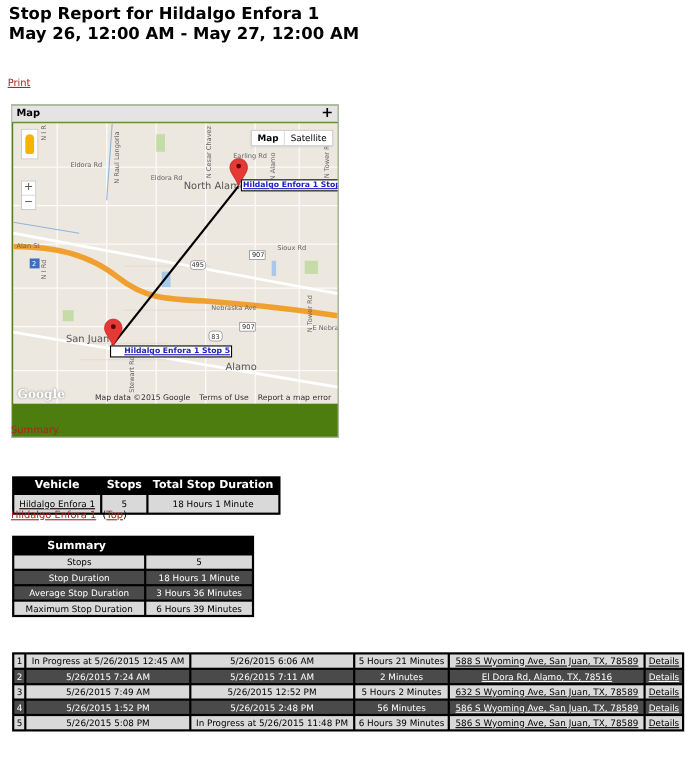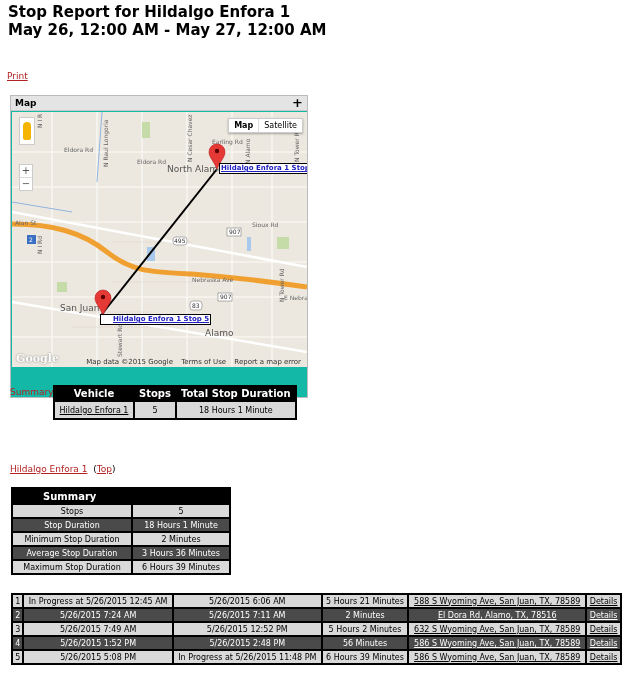--- a/index.html
+++ b/index.html
@@ -2,21 +2,21 @@
 <html><head>
 <meta charset="utf-8">
 <style>
   * { box-sizing: border-box; }
   html, body { margin: 0; padding: 0; background: #ffffff; }
   body { width: 636px; height: 689px; position: relative; overflow: hidden; font-family: "DejaVu Sans", sans-serif; color: #000; }
   .title { position: absolute; left: 8px; top: 3px; font-size: 15px; font-weight: bold; line-height: 18px; margin: 0; }
   a.red { color: #b22222; text-decoration: underline; }
   .print { position: absolute; left: 7px; top: 71px; font-size: 9px; }
 
-  .map-box { position: absolute; left: 10px; top: 95px; width: 298px; height: 303px; border: 1px solid #bbb; background: #14b8a6; }
+  .map-box { position: absolute; left: 10px; top: 95px; width: 298px; height: 303px; border: 1px solid #bbb; background: #4d7c0f; }
   .map-header { height: 15px; background: #e4e4e4; border-bottom: 1px solid #c8c8c8; font-size: 9px; font-weight: bold; padding-left: 4px; line-height: 15px; position: relative; }
   .map-plus { position: absolute; right: 4px; top: -1px; font-size: 13px; font-weight: bold; }
   .map-canvas { position: absolute; left: 1px; top: 16px; width: 295px; height: 255px; background: #ede8df; overflow: hidden; }
   .map-canvas svg { position: absolute; left: 0; top: 0; }
   .maptype { position: absolute; right: 4px; top: 6px; display: flex; background: #fff; border: 1px solid #ccc; font-size: 8px; box-shadow: 0 1px 2px rgba(0,0,0,.3); }
   .maptype span { padding: 2px 5px; }
   .maptype .active { font-weight: bold; border-right: 1px solid #ddd; }
   .zoomctl { position: absolute; left: 7px; top: 52px; width: 14px; background: #fff; border: 1px solid #ccc; font-size: 10px; text-align: center; line-height: 12px; color: #555; }
   .pegman { position: absolute; left: 7px; top: 5px; width: 16px; height: 28px; background: #fff; border: 1px solid #ccc; }
   .pegman div { width: 8px; height: 18px; background: #f5b400; margin: 4px auto 0; border-radius: 4px 4px 2px 2px; }
@@ -27,21 +27,21 @@
 
   .summary-link { position: absolute; left: 10px; top: 387px; font-size: 9px; color: #b22222; }
   table { border-collapse: separate; border-spacing: 2px; background: #000; font-size: 8px; }
   th { color: #fff; font-weight: bold; }
   td { text-align: center; padding: 1px 4px; }
   .row-light td { background: #d9d9d9; color: #000; }
   .row-dark td { background: #4a4a4a; color: #fff; }
   .row-dark td a { color: #fff; }
   .row-light td a { color: #000; }
 
-  .vehicle-table { position: absolute; left: 11px; top: 385px; margin-left: 42px; }
+  .vehicle-table { position: absolute; left: 11px; top: 433px; }
   .vehicle-table th { font-size: 10px; padding: 1px 4px; }
   .vehicle-table td { font-size: 8px; height: 16px; }
 
   .vlink { position: absolute; left: 10px; top: 464px; font-size: 9px; }
   .stats-table { position: absolute; left: 11px; top: 487px; width: 220px; }
   .stats-table th { text-align: left; padding-left: 30px; font-size: 10px; height: 14px; }
   .stats-table td { height: 12px; padding: 0 4px; }
 
   .stops-table { position: absolute; left: 11px; top: 593px; width: 611px; }
   .stops-table th { font-size: 10px; height: 15px; }
@@ -198,24 +198,20 @@
         <th colspan="2">Summary</th>
       </tr>
   <tr class="row-light">
     <td style="width:118px">Stops</td>
     <td>5</td>
   </tr>
   <tr class="row-dark">
     <td>Stop Duration</td>
     <td>18 Hours 1 Minute</td>
   </tr>
-  <tr class="row-light">
-    <td>Minimum Stop Duration</td>
-    <td>2 Minutes</td>
-  </tr>
   <tr class="row-dark">
     <td>Average Stop Duration</td>
     <td>3 Hours 36 Minutes</td>
   </tr>
   <tr class="row-light">
     <td>Maximum Stop Duration</td>
     <td>6 Hours 39 Minutes</td>
   </tr>
 </tbody>
   </table>

